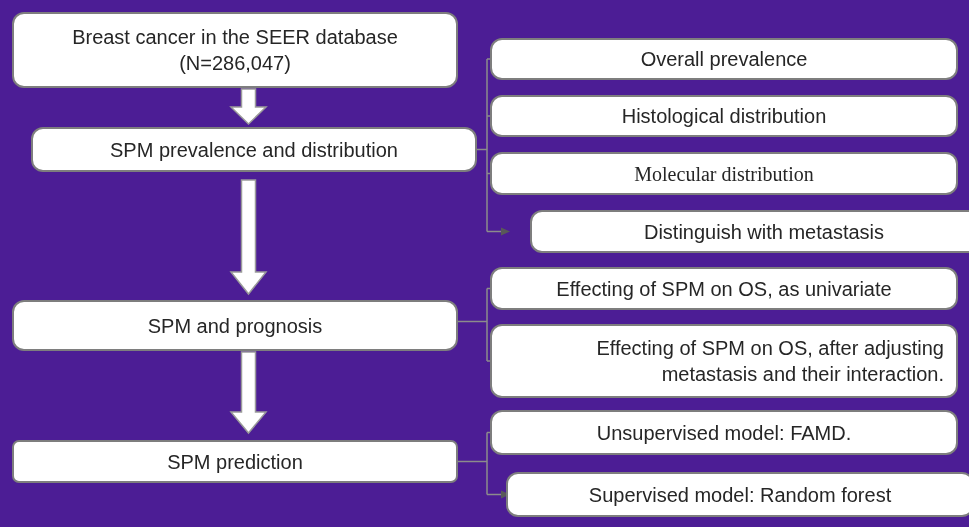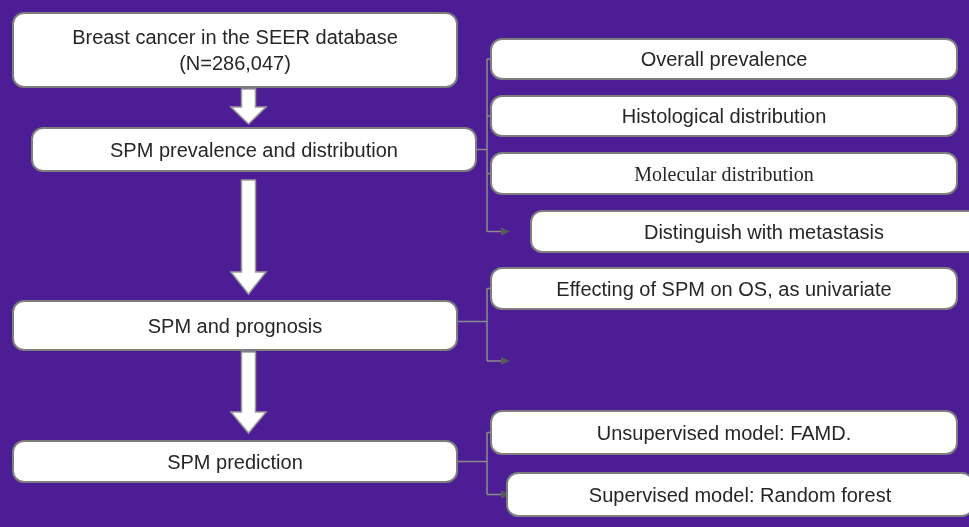--- a/index.html
+++ b/index.html
@@ -68,40 +68,43 @@
   <div class="box main" style="top:12px; height:76px;">
     <span class="multiline">Breast cancer in the SEER database
 (N=286,047)</span>
   </div>
   <div class="box main" style="top:127px; height:45px;margin-left:19px;">
     <span>SPM prevalence and distribution</span>
   </div>
   <div class="box main" style="top:300px; height:51px;">
     <span>SPM and prognosis</span>
   </div>
-  <div class="box main" style="top:440px; height:43px;">
+  <div class="box main" style="top:440px; height:43px;border-radius:7px;">
     <span>SPM prediction</span>
   </div>
 
   <div class="box leaf" style="top:38px; height:42px;">
     <span>Overall prevalence</span>
   </div>
   <div class="box leaf" style="top:95px; height:42px;border-radius:12px;">
     <span>Histological distribution</span>
   </div>
   <div class="box leaf" style="top:152px; height:43px;font-family:Liberation Serif, serif;">
     <span>Molecular distribution</span>
   </div>
   <div class="box leaf" style="top:210px; height:43px;margin-left:40px;">
     <span>Distinguish with metastasis</span>
   </div>
 
   <div class="box leaf" style="top:267px; height:43px;">
     <span>Effecting of SPM on OS, as univariate</span>
   </div>
+  <div class="box leaf" style="top:324px; height:74px;">
+    <span>Effecting of SPM on OS, after adjusting metastasis and their interaction.</span>
+  </div>
 
   <div class="box leaf" style="top:410px; height:45px;">
     <span>Unsupervised model: FAMD.</span>
   </div>
   <div class="box leaf" style="top:472px; height:45px;margin-left:16px;">
     <span>Supervised model: Random forest</span>
   </div>
 
 </div>
 

